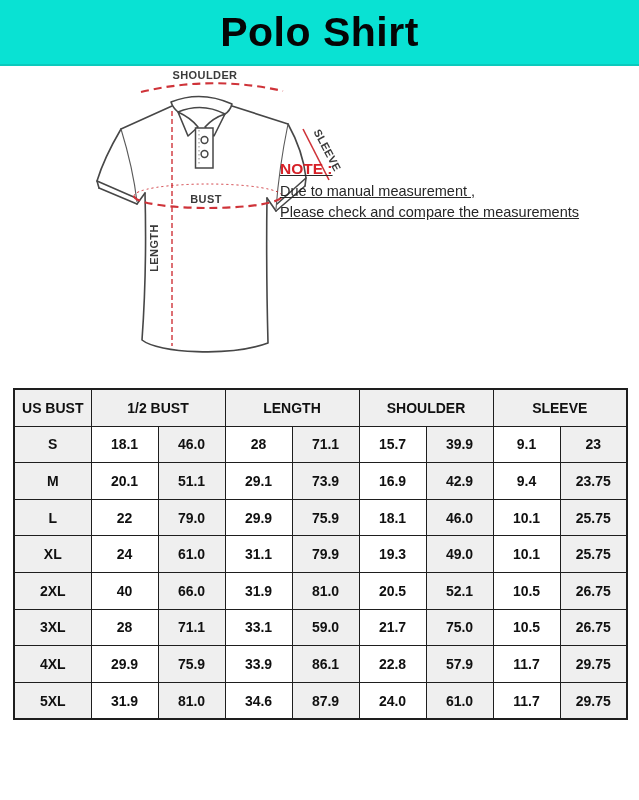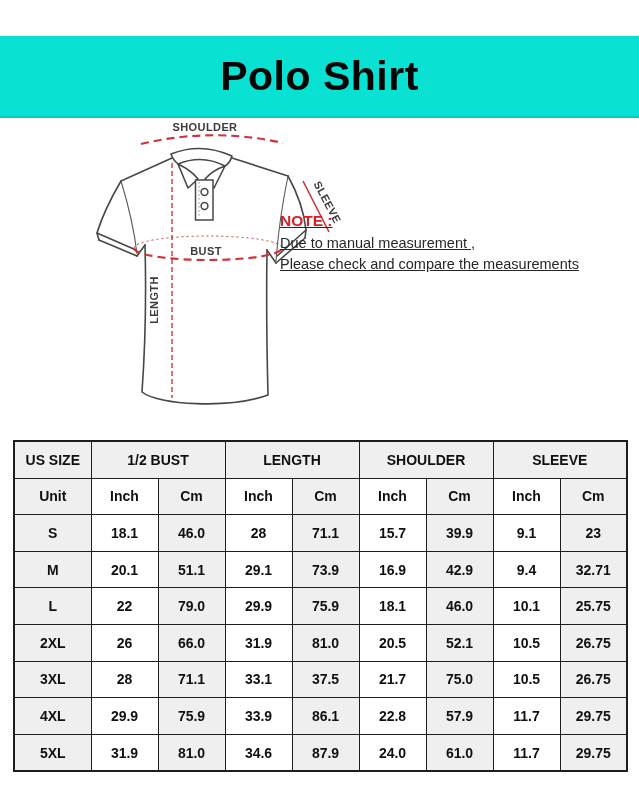--- a/index.html
+++ b/index.html
@@ -4,25 +4,25 @@
 <style>
   html,body { margin:0; padding:0; }
   body {
     width:639px; height:800px;
     background:#ffffff;
     font-family:"Liberation Sans", sans-serif;
     position:relative;
     overflow:hidden;
   }
   .banner {
-    height:82px;
+    height:66px;
     background:#09e2d3;
     border-bottom:2px solid #0cc9bc;
     box-sizing:border-box;
-    display:flex; align-items:center; justify-content:center;margin-top:36px;
+    display:flex; align-items:center; justify-content:center;
   }
   .banner .title {
     font-size:41px;
     font-weight:bold;
     color:#050505;
     letter-spacing:0.5px;
   }
   .diagram {
     position:relative;
     height:322px;
@@ -156,36 +156,25 @@
       <col style="width:67px">
     <col style="width:67px">
       <col style="width:67px">
     <col style="width:67px">
       <col style="width:67px">
     <col style="width:67px">
       <col style="width:67px">
   </colgroup>
   <tbody id="table-body">
       <tr>
-        <td colspan="1" class="gray">US SIZE</td>
+        <td colspan="1" class="gray">US BUST</td>
         <td colspan="2" class="gray">1/2 BUST</td>
         <td colspan="2" class="gray">LENGTH</td>
         <td colspan="2" class="gray">SHOULDER</td>
         <td colspan="2" class="gray">SLEEVE</td>
-      </tr>
-      <tr>
-        <td class="gray">Unit</td>
-        <td class="white">Inch</td>
-        <td class="gray">Cm</td>
-        <td class="white">Inch</td>
-        <td class="gray">Cm</td>
-        <td class="white">Inch</td>
-        <td class="gray">Cm</td>
-        <td class="white">Inch</td>
-        <td class="gray">Cm</td>
       </tr>
       <tr>
         <td class="gray">S</td>
         <td class="white">18.1</td>
         <td class="gray">46.0</td>
         <td class="white">28</td>
         <td class="gray">71.1</td>
         <td class="white">15.7</td>
         <td class="gray">39.9</td>
         <td class="white">9.1</td>
@@ -193,50 +182,61 @@
       </tr>
       <tr>
         <td class="gray">M</td>
         <td class="white">20.1</td>
         <td class="gray">51.1</td>
         <td class="white">29.1</td>
         <td class="gray">73.9</td>
         <td class="white">16.9</td>
         <td class="gray">42.9</td>
         <td class="white">9.4</td>
-        <td class="gray">32.71</td>
+        <td class="gray">23.75</td>
       </tr>
       <tr>
         <td class="gray">L</td>
         <td class="white">22</td>
         <td class="gray">79.0</td>
         <td class="white">29.9</td>
         <td class="gray">75.9</td>
         <td class="white">18.1</td>
         <td class="gray">46.0</td>
         <td class="white">10.1</td>
         <td class="gray">25.75</td>
       </tr>
       <tr>
+        <td class="gray">XL</td>
+        <td class="white">24</td>
+        <td class="gray">61.0</td>
+        <td class="white">31.1</td>
+        <td class="gray">79.9</td>
+        <td class="white">19.3</td>
+        <td class="gray">49.0</td>
+        <td class="white">10.1</td>
+        <td class="gray">25.75</td>
+      </tr>
+      <tr>
         <td class="gray">2XL</td>
-        <td class="white">26</td>
+        <td class="white">40</td>
         <td class="gray">66.0</td>
         <td class="white">31.9</td>
         <td class="gray">81.0</td>
         <td class="white">20.5</td>
         <td class="gray">52.1</td>
         <td class="white">10.5</td>
         <td class="gray">26.75</td>
       </tr>
       <tr>
         <td class="gray">3XL</td>
         <td class="white">28</td>
         <td class="gray">71.1</td>
         <td class="white">33.1</td>
-        <td class="gray">37.5</td>
+        <td class="gray">59.0</td>
         <td class="white">21.7</td>
         <td class="gray">75.0</td>
         <td class="white">10.5</td>
         <td class="gray">26.75</td>
       </tr>
       <tr>
         <td class="gray">4XL</td>
         <td class="white">29.9</td>
         <td class="gray">75.9</td>
         <td class="white">33.9</td>

